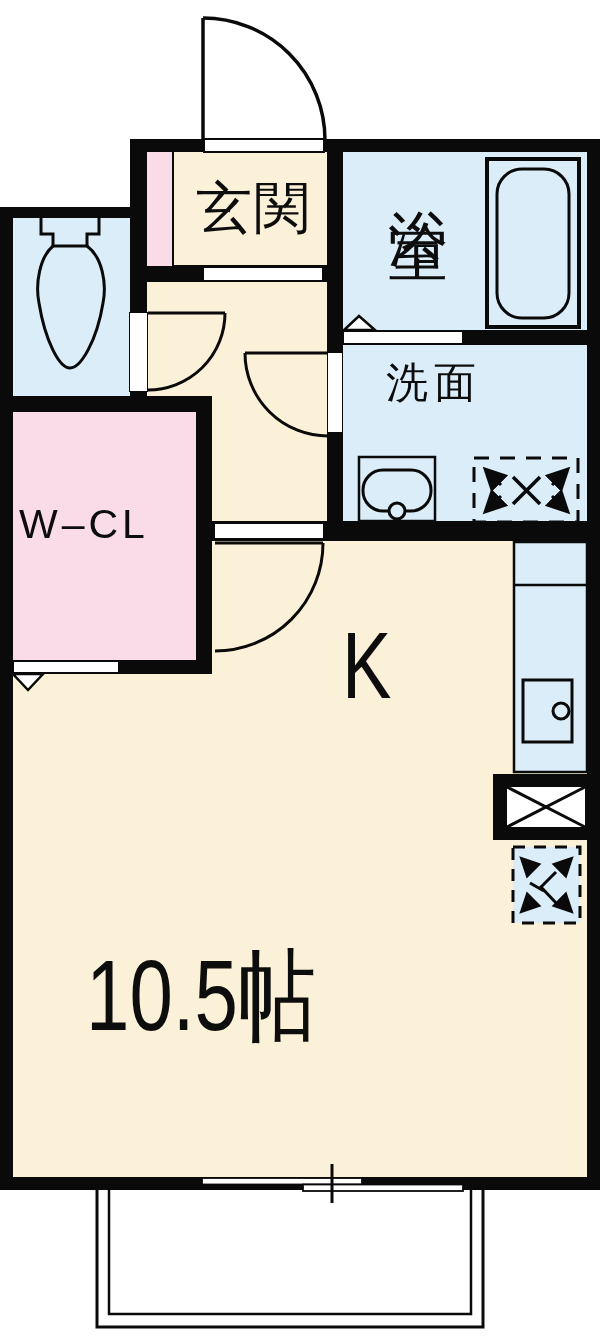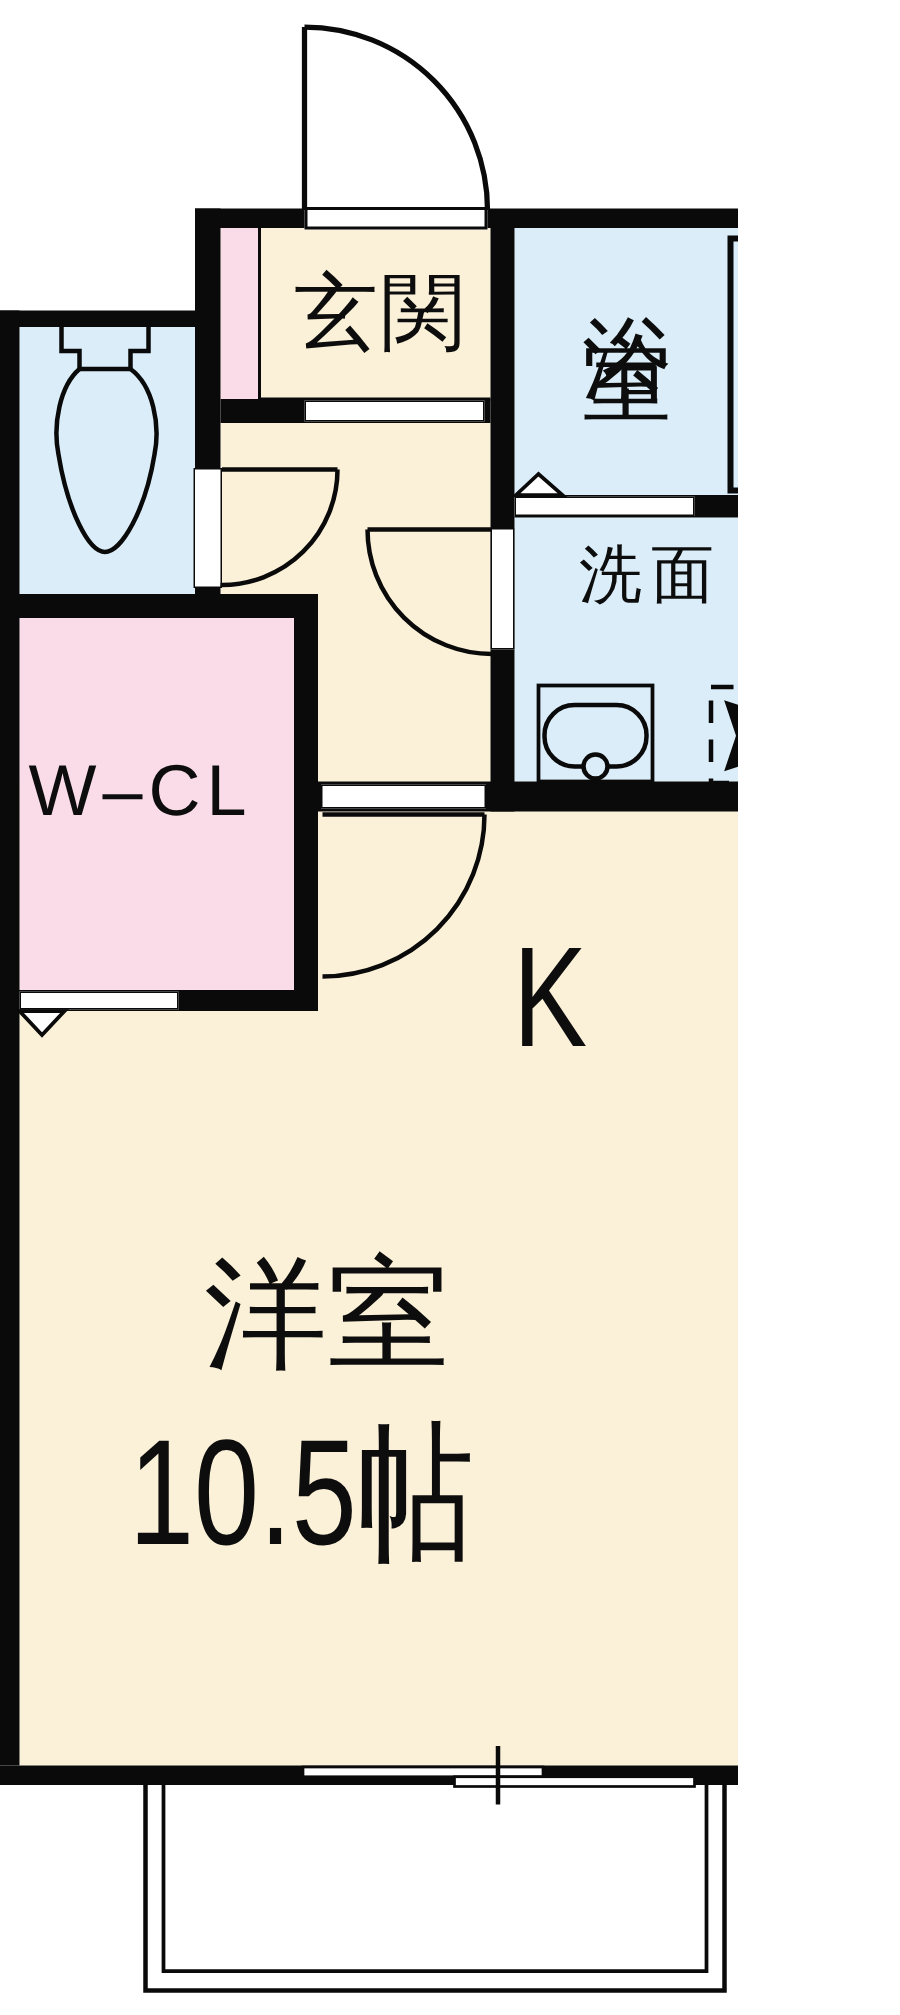--- a/index.html
+++ b/index.html
@@ -1,16 +1,16 @@
 <!DOCTYPE html>
 <html><head>
 <meta charset="utf-8">
 <style>
   html,body{margin:0;padding:0;background:#ffffff;}
-  #plan{position:relative;width:492px;height:1343px;background:#ffffff;overflow:hidden;
+  #plan{position:relative;width:600px;height:1343px;background:#ffffff;overflow:hidden;
         font-family:"Liberation Sans","DejaVu Sans",sans-serif;color:#0d0d0d;}
   .wall{position:absolute;background:#0a0a0a;}
   .fill{position:absolute;}
   .cream{background:#FBF1D8;}
   .blue{background:#DAEDF8;}
   .pink{background:#F9DCE8;}
   .opening{position:absolute;background:#ffffff;border:2px solid #0a0a0a;box-sizing:border-box;}
   .label{position:absolute;line-height:1;font-weight:500;white-space:nowrap;color:#0d0d0d;}
   .vert{writing-mode:vertical-rl;text-orientation:upright;}
   svg{position:absolute;left:0;top:0;}
@@ -143,19 +143,18 @@
     </g>
 
     <g stroke="#0a0a0a" fill="none">
       <path d="M97,1190 L97,1327 L483,1327 L483,1190" stroke-width="3"></path>
       <path d="M109,1190 L109,1314 L471,1314 L471,1190" stroke-width="2.5"></path>
     </g>
   </svg>
 
   <div class="label" style="left:196px;top:180px;font-size:56px;letter-spacing:2px;">玄関</div>
   <div class="label vert" style="left:388px;top:162px;font-size:60px;letter-spacing:10px;">浴室</div>
-  <div class="label" style="left:19px;top:504px;font-size:48px;letter-spacing:4px;">W–CL</div>
+  <div class="label" style="left:19px;top:504px;font-size:41px;letter-spacing:4px;">W–CL</div>
   <div class="label" style="left:386px;top:362px;font-size:42px;letter-spacing:6px;">洗面</div>
   <div class="label" style="left:342px;top:618px;font-size:95px;transform:scaleX(0.78);transform-origin:left top;">K</div>
-  <div class="label" style="left:136px;top:836px;font-size:82px;">洋室</div>
   <div class="label" style="left:86px;top:945px;font-size:100px;transform:scaleX(0.78);transform-origin:left top;">10.5帖</div>
 
 </div>
 
 </body></html>

